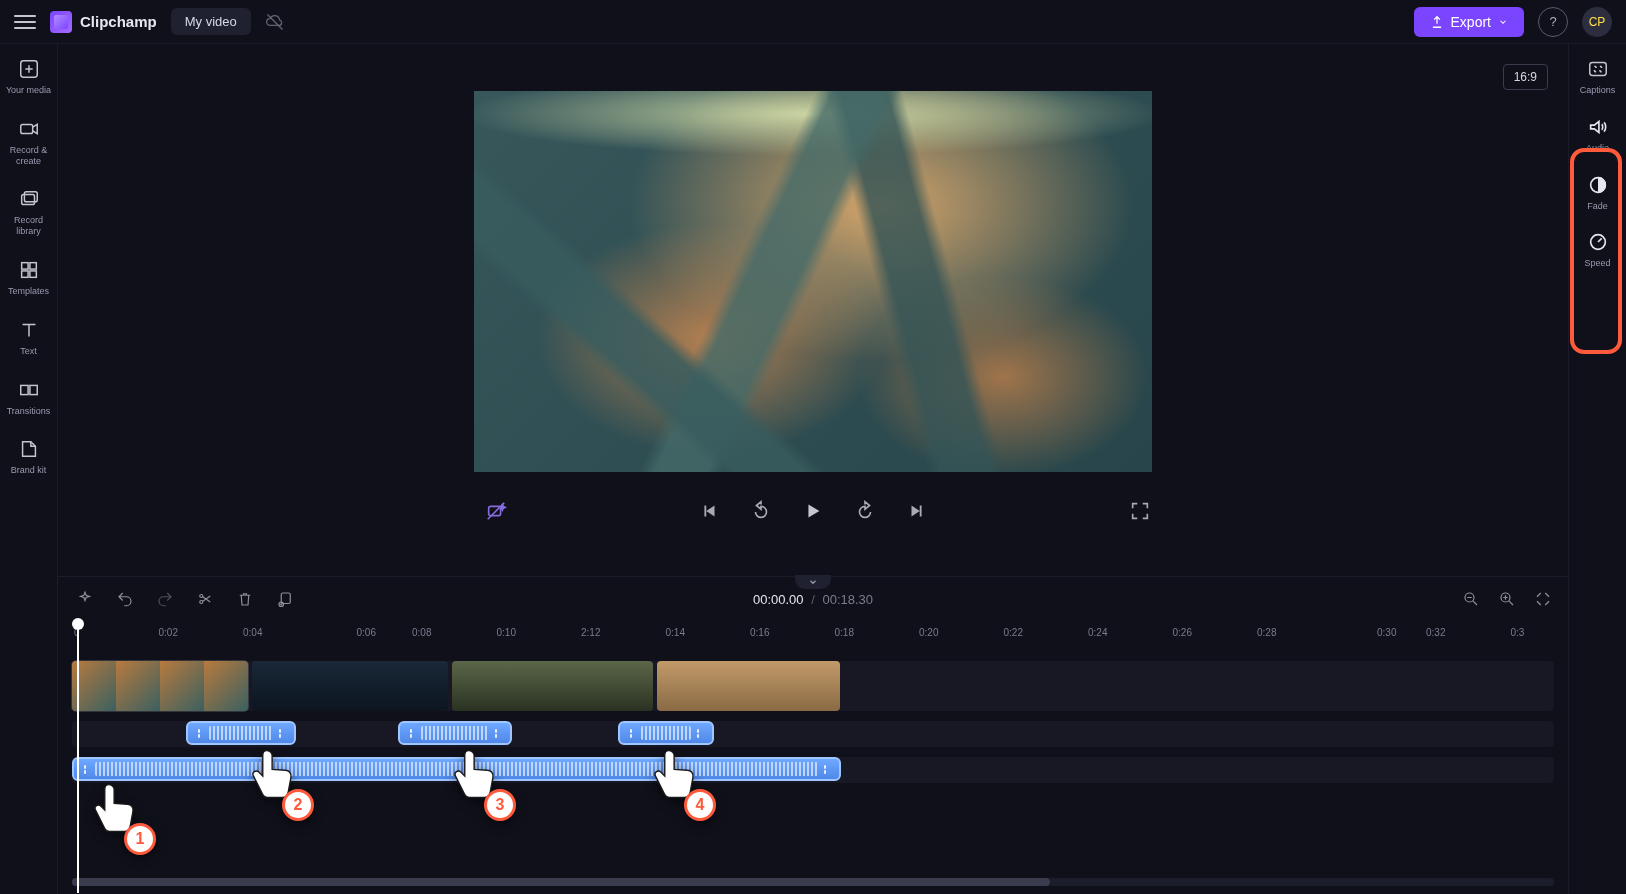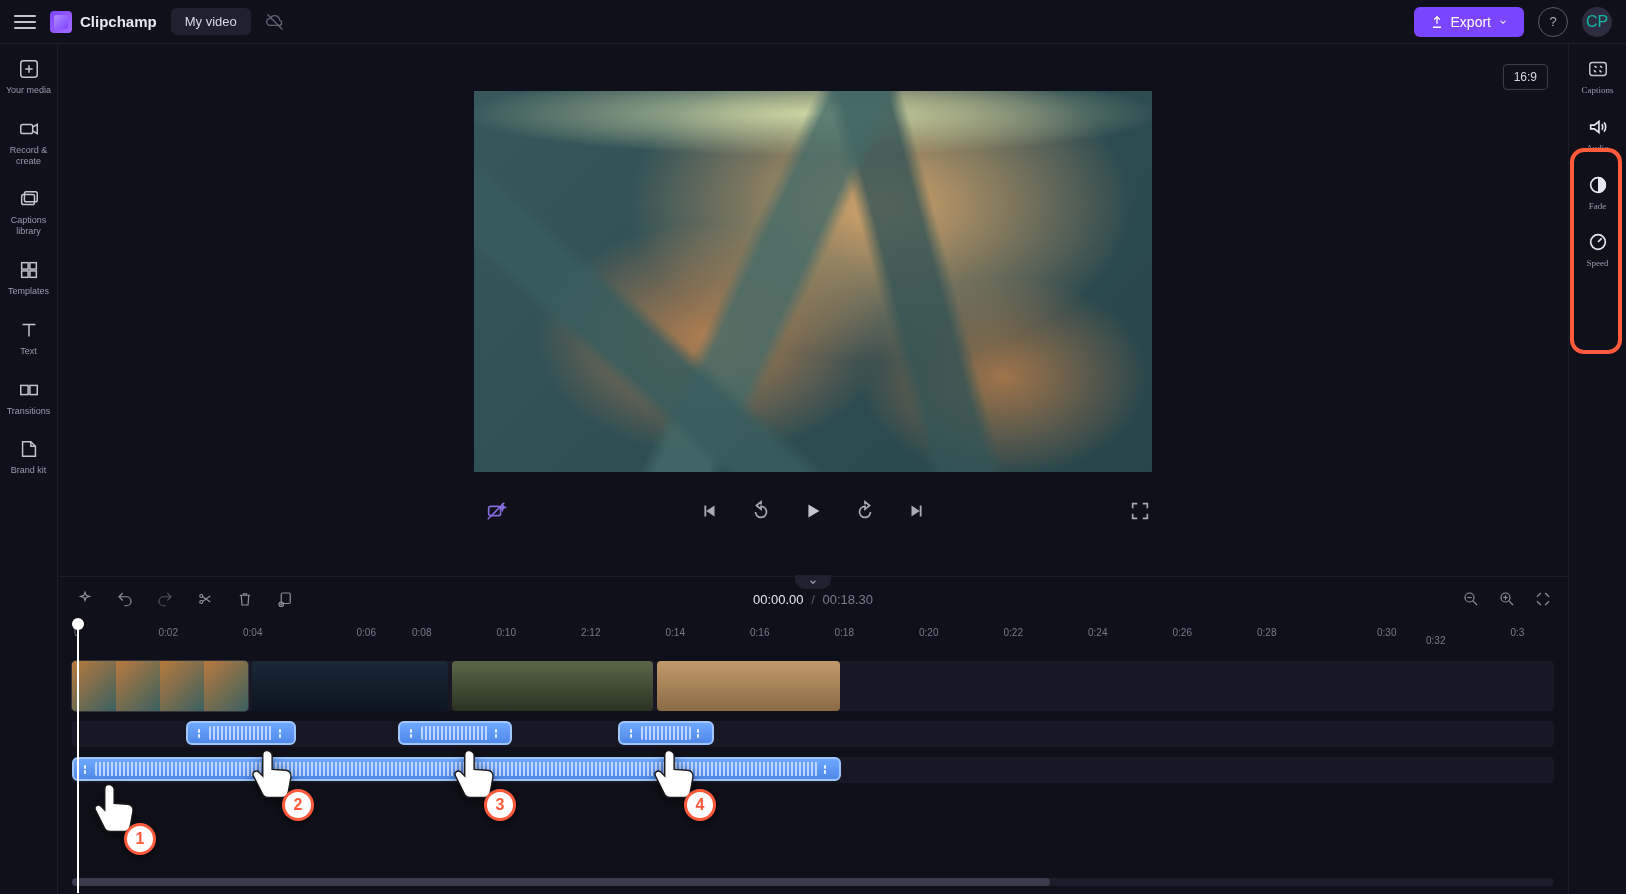--- a/index.html
+++ b/index.html
@@ -42,21 +42,21 @@
 .cloud-off { width: 20px; height: 20px; opacity: 0.6; }
 .header-spacer { flex: 1; }
 .export-btn {
   background: #7b44ff; color: #fff; padding: 7px 16px; border-radius: 6px;
   display: flex; align-items: center; gap: 7px; font-size: 14px; font-weight: 500;
   cursor: pointer;
 }
 .help-icon, .avatar-chip { width: 30px; height: 30px; border-radius: 50%;
   display: flex; align-items: center; justify-content: center; }
 .help-icon { border: 1.5px solid #5a5b6b; font-size: 13px; color: #aeaec0; }
-.avatar-chip { background: #2c2d3f; font-size: 16px; color: #14b8a6; }
+.avatar-chip { background: #2c2d3f; font-size: 12px; color: #fde047; }
 
 
 .left-rail {
   position: absolute; left: 0; top: 44px; bottom: 0;
   width: 58px; background: #0f1019;
   display: flex; flex-direction: column; align-items: center;
   padding-top: 8px; gap: 10px;
   border-right: 1px solid #1b1c28;
 }
 .rail-item {
@@ -72,21 +72,21 @@
 }
 
 
 .right-rail {
   position: absolute; right: 0; top: 44px; bottom: 0;
   width: 58px; background: #0f1019;
   display: flex; flex-direction: column; align-items: center;
   padding-top: 6px; gap: 4px;
   border-left: 1px solid #1b1c28;
 }
-.right-rail .rail-item { padding: 8px 1px; font-family: Liberation Serif, serif; }
+.right-rail .rail-item { padding: 8px 1px; }
 .right-collapse {
   position: absolute; right: 58px; top: 410px;
   width: 14px; height: 28px; background: #1f2030;
   border-radius: 6px 0 0 6px; display: flex; align-items: center; justify-content: center;
   font-size: 10px; color: #9a9ab0; cursor: pointer;
 }
 .highlight-box {
   position: absolute; right: 4px; top: 148px;
   width: 52px; height: 206px;
   border: 4px solid #ff5a3c;
@@ -287,21 +287,21 @@
         <rect x="3" y="7" width="13" height="10" rx="2"></rect>
         <path d="M16 10l5-3v10l-5-3"></path>
       </svg>
     <span>Record &amp; create</span>
   </div>
   <div class="rail-item">
     <svg viewBox="0 0 24 24" fill="none" stroke="#c5c5d0" stroke-width="1.6">
         <rect x="4" y="7" width="14" height="11" rx="2"></rect>
         <rect x="7" y="4" width="14" height="11" rx="2"></rect>
       </svg>
-    <span>Captions library</span>
+    <span>Record library</span>
   </div>
   <div class="rail-item">
     <svg viewBox="0 0 24 24" fill="none" stroke="#c5c5d0" stroke-width="1.6">
         <rect x="4" y="4" width="7" height="7"></rect>
         <rect x="13" y="4" width="7" height="7"></rect>
         <rect x="4" y="13" width="7" height="7"></rect>
         <rect x="13" y="13" width="7" height="7"></rect>
       </svg>
     <span>Templates</span>
   </div>
@@ -460,21 +460,21 @@
       <span class="tick" style="left: 523px;">2:12</span>
       <span class="tick" style="left: 607.5px;">0:14</span>
       <span class="tick" style="left: 692px;">0:16</span>
       <span class="tick" style="left: 776.5px;">0:18</span>
       <span class="tick" style="left: 861px;">0:20</span>
       <span class="tick" style="left: 945.5px;">0:22</span>
       <span class="tick" style="left: 1030px;">0:24</span>
       <span class="tick" style="left: 1114.5px;">0:26</span>
       <span class="tick" style="left: 1199px;">0:28</span>
       <span class="tick" style="left: 1319px;">0:30</span>
-      <span class="tick" style="left: 1368px; margin-top: 8px;">0:32</span>
+      <span class="tick" style="left: 1368px;">0:32</span>
       <span class="tick" style="left: 1452.5px;">0:3</span>
     </div>
 
   <div class="tracks">
 
     <div class="track">
       <div class="vclip c1 sel">
         <div class="seg"></div>
           <div class="seg"></div>
           <div class="seg"></div>

